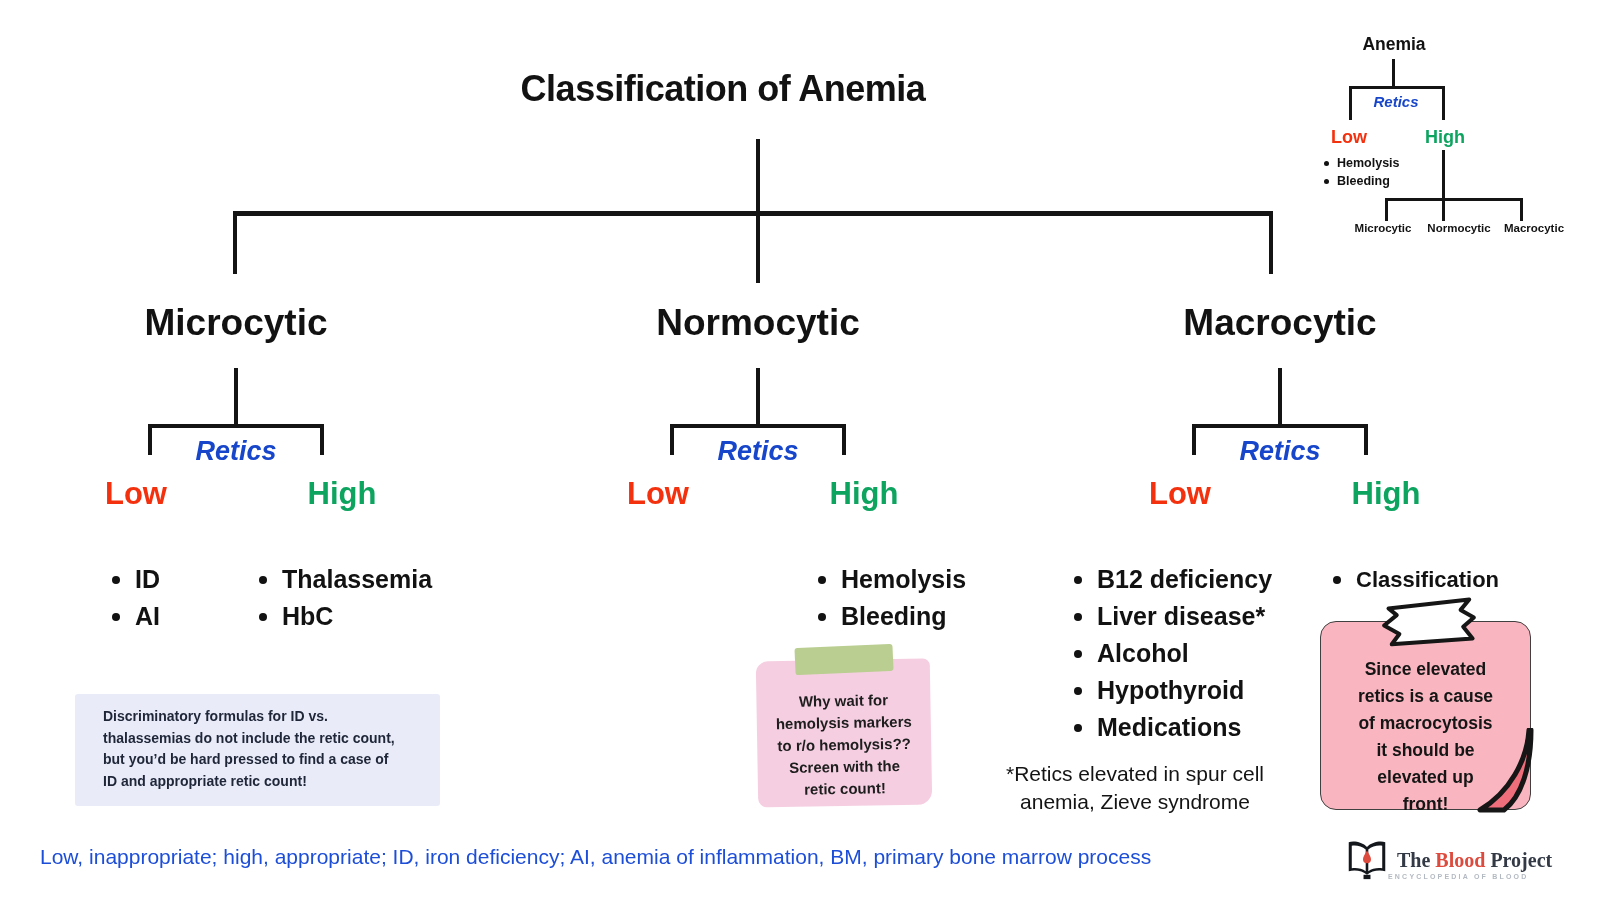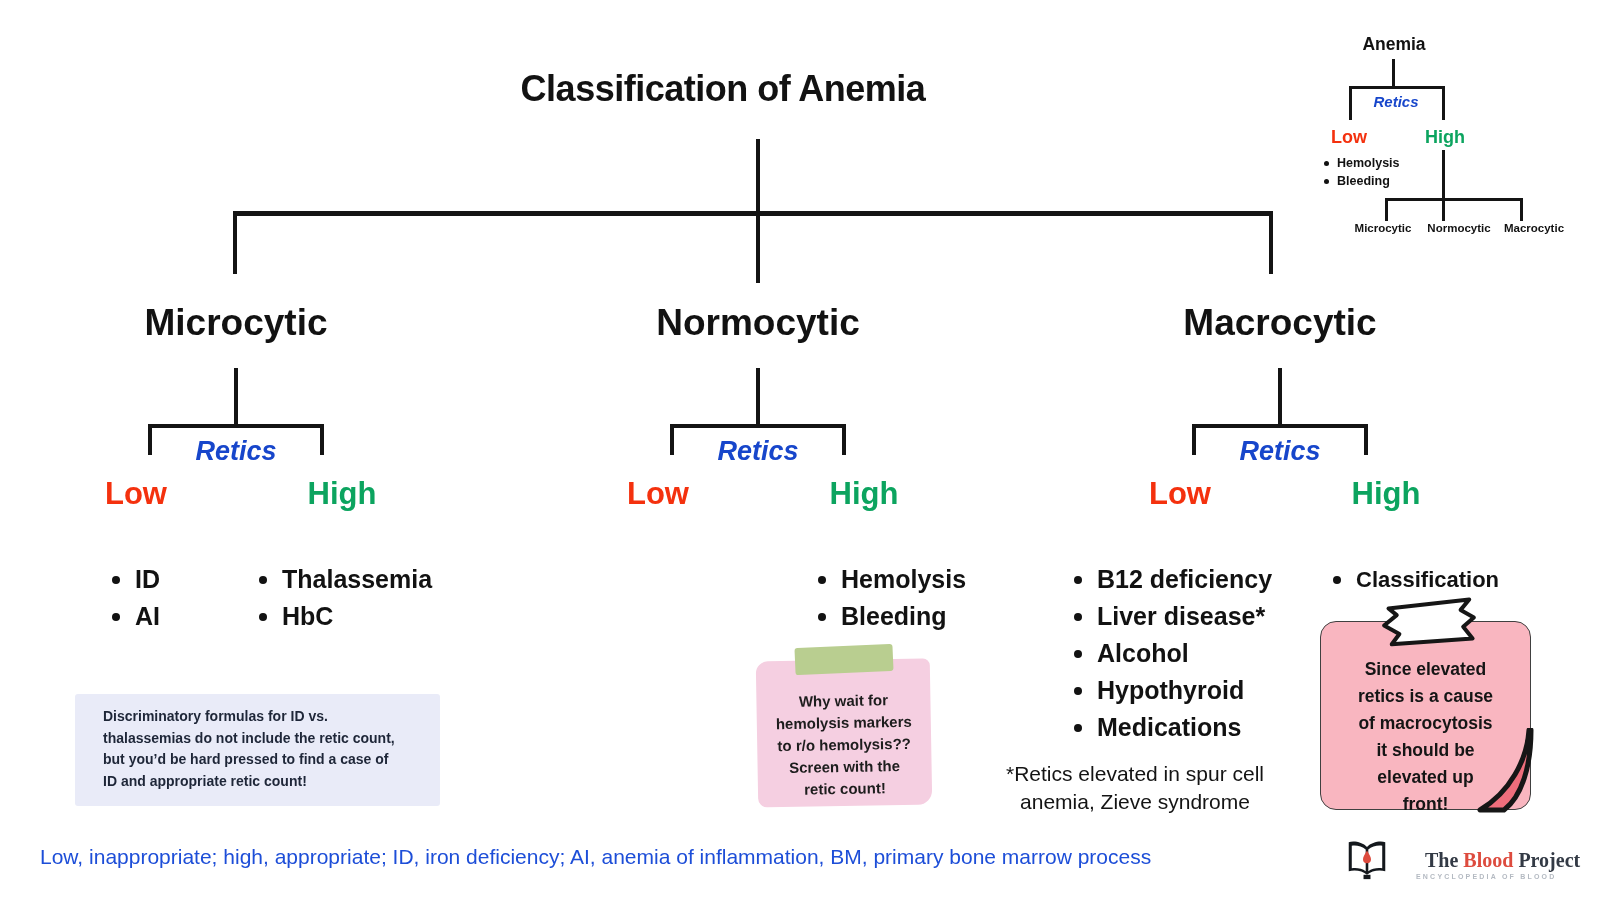--- a/index.html
+++ b/index.html
@@ -56,21 +56,21 @@
     border:1px solid #404040;border-radius:16px;}
   .curl-note .txt{position:absolute;left:0;right:0;top:34px;text-align:center;
     font-size:17.5px;font-weight:700;line-height:27px;color:#151515;}
   .curl-svg{position:absolute;right:-4px;bottom:-5px;}
   .tape-white{position:absolute;left:1373px;top:598px;transform:rotate(-2deg);}
 
   
   .footer-text{position:absolute;left:40px;top:845px;font-size:21px;font-weight:400;white-space:nowrap;color:#1d4ed8;}
 
   
-  .logo{position:absolute;left:1346px;top:840px;display:flex;align-items:center;gap:28px;}
+  .logo{position:absolute;left:1346px;top:840px;display:flex;align-items:center;}
   .logo-words{margin-left:9px;font-family:"Liberation Serif","DejaVu Serif",serif;
     font-size:20px;font-weight:700;color:#333a45;white-space:nowrap;line-height:24px;margin-top:8px;}
   .logo-words .red{color:#dd4b3e;}
   .logo-tag{font-family:"Liberation Sans",sans-serif;font-size:7px;font-weight:700;
     letter-spacing:2.2px;color:#b4bac2;margin-top:1px;}
 
   
   .mini{position:absolute;left:1300px;top:30px;width:295px;height:215px;}
   .mini .ml{position:absolute;background:#141414;}
   .mini-root{position:absolute;left:94px;top:4px;transform:translateX(-50%);font-size:17.5px;font-weight:800;}

